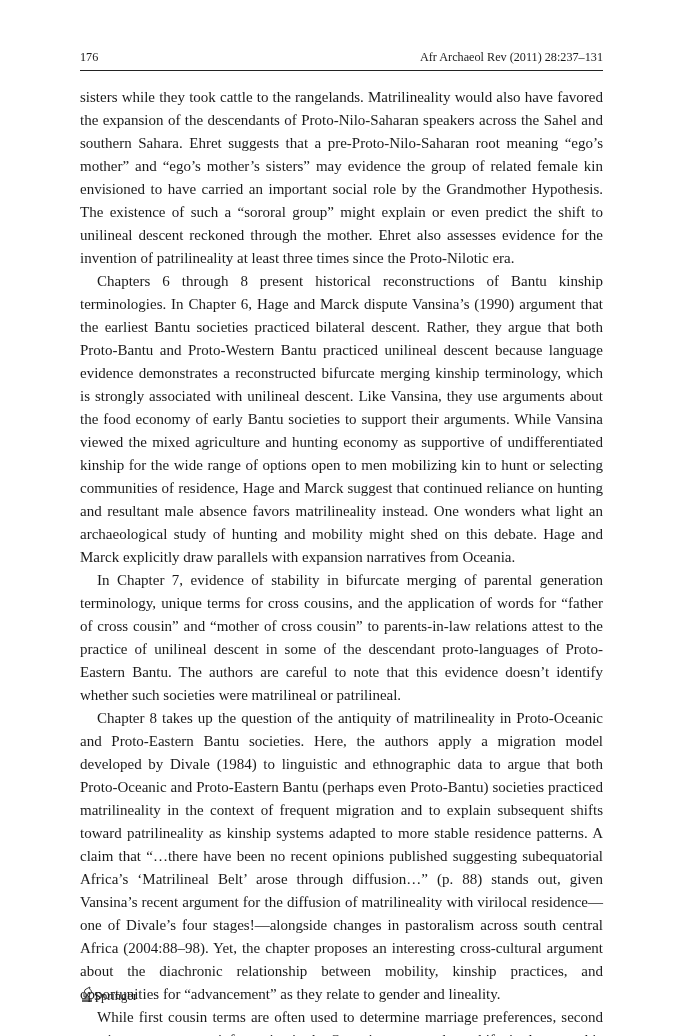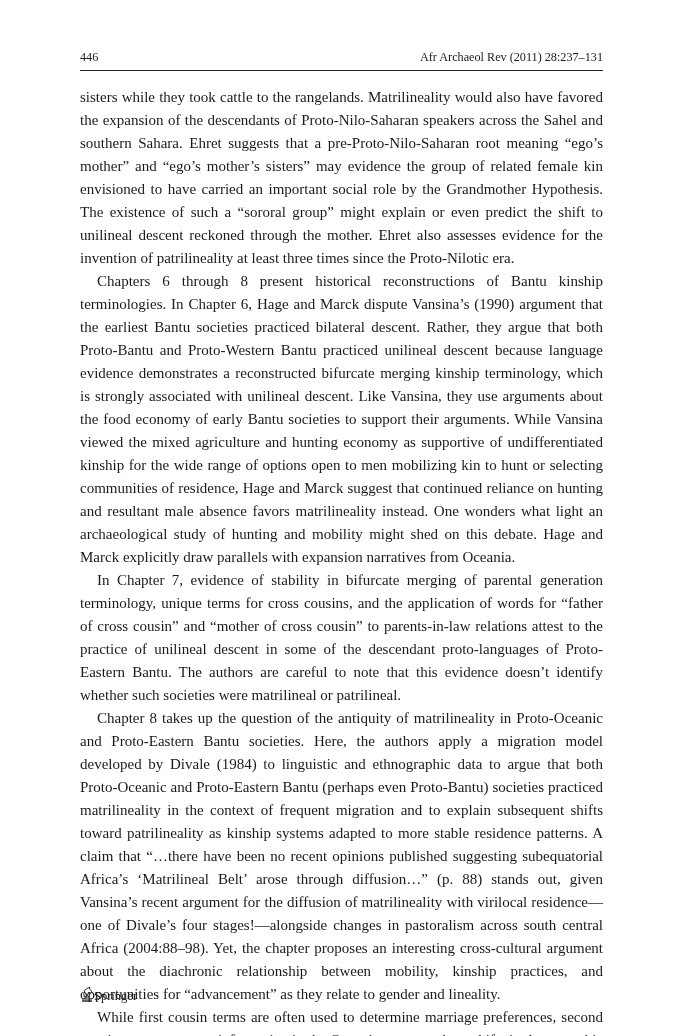--- a/index.html
+++ b/index.html
@@ -16,21 +16,21 @@
   .body p { margin: 0; text-indent: 17px; hyphens: manual; }
   .body p.first { text-indent: 0; }
   .footer { position: absolute; left: 80px; top: 986px; font-size: 12.5px;
             display: flex; align-items: center; gap: 0; }
   .footer svg { width: 14px; height: 16px; }
 </style>
 </head>
 <body>
 
 <div class="header">
-  <span class="pg">446</span>
+  <span class="pg">176</span>
   <span class="journal">Afr Archaeol Rev (2011) 28:237–131</span>
 </div>
 <div class="rule"></div>
 
 <div class="body">
   <p class="first">sisters while they took cattle to the rangelands. Matrilineality would also have favored the expansion of the descendants of Proto-Nilo-Saharan speakers across the Sahel and southern Sahara. Ehret suggests that a pre-Proto-Nilo-Saharan root meaning “ego’s mother” and “ego’s mother’s sisters” may evidence the group of related female kin envisioned to have carried an important social role by the Grandmother Hypothesis. The existence of such a “sororal group” might explain or even predict the shift to unilineal descent reckoned through the mother. Ehret also assesses evidence for the invention of patrilineality at least three times since the Proto-Nilotic era.</p>
   <p>Chapters 6 through 8 present historical reconstructions of Bantu kinship terminologies. In Chapter 6, Hage and Marck dispute Vansina’s (1990) argument that the earliest Bantu societies practiced bilateral descent. Rather, they argue that both Proto-Bantu and Proto-Western Bantu practiced unilineal descent because language evidence demonstrates a reconstructed bifurcate merging kinship termi­nology, which is strongly associated with unilineal descent. Like Vansina, they use arguments about the food economy of early Bantu societies to support their arguments. While Vansina viewed the mixed agriculture and hunting economy as supportive of undifferentiated kinship for the wide range of options open to men mobilizing kin to hunt or selecting communities of residence, Hage and Marck suggest that continued reliance on hunting and resultant male absence favors matrilineality instead. One wonders what light an archaeological study of hunting and mobility might shed on this debate. Hage and Marck explicitly draw parallels with expansion narratives from Oceania.</p>
   <p>In Chapter 7, evidence of stability in bifurcate merging of parental generation terminology, unique terms for cross cousins, and the application of words for “father of cross cousin” and “mother of cross cousin” to parents-in-law relations attest to the practice of unilineal descent in some of the descendant proto-languages of Proto-Eastern Bantu. The authors are careful to note that this evidence doesn’t identify whether such societies were matrilineal or patrilineal.</p>
   <p>Chapter 8 takes up the question of the antiquity of matrilineality in Proto-Oceanic and Proto-Eastern Bantu societies. Here, the authors apply a migration model developed by Divale (1984) to linguistic and ethnographic data to argue that both Proto-Oceanic and Proto-Eastern Bantu (perhaps even Proto-Bantu) societies practiced matrilineality in the context of frequent migration and to explain subsequent shifts toward patrilineality as kinship systems adapted to more stable residence patterns. A claim that “…there have been no recent opinions published suggesting subequatorial Africa’s ‘Matrilineal Belt’ arose through diffusion…” (p. 88) stands out, given Vansina’s recent argument for the diffusion of matrilineality with virilocal residence—one of Divale’s four stages!—alongside changes in pastoralism across south central Africa (2004:88–98). Yet, the chapter proposes an interesting cross-cultural argument about the diachronic relation­ship between mobility, kinship practices, and opportunities for “advancement” as they relate to gender and lineality.</p>
   <p>While first cousin terms are often used to determine marriage preferences, second cousin terms are more informative in the Oceanic context where shifts in demographic conditions led to the development of three systems of marriage alliance (Chapter 9). The authors of Chapter 10 argue that skewing in the semantic</p>

